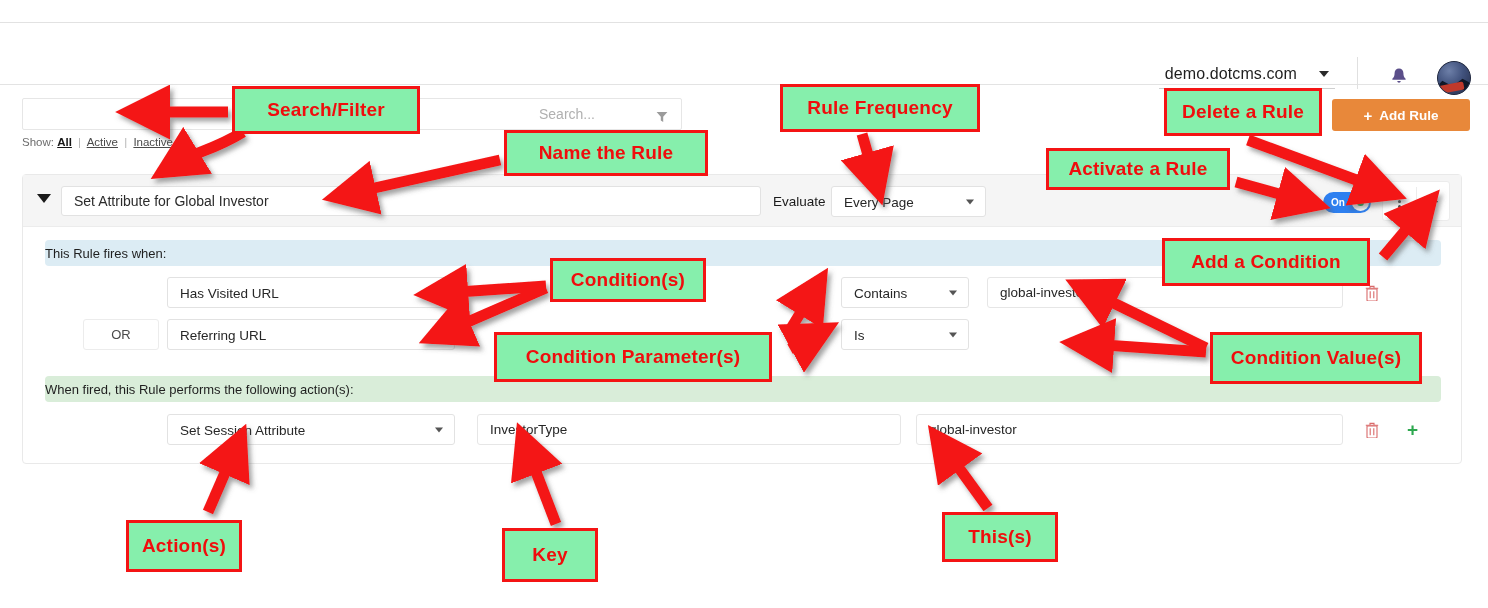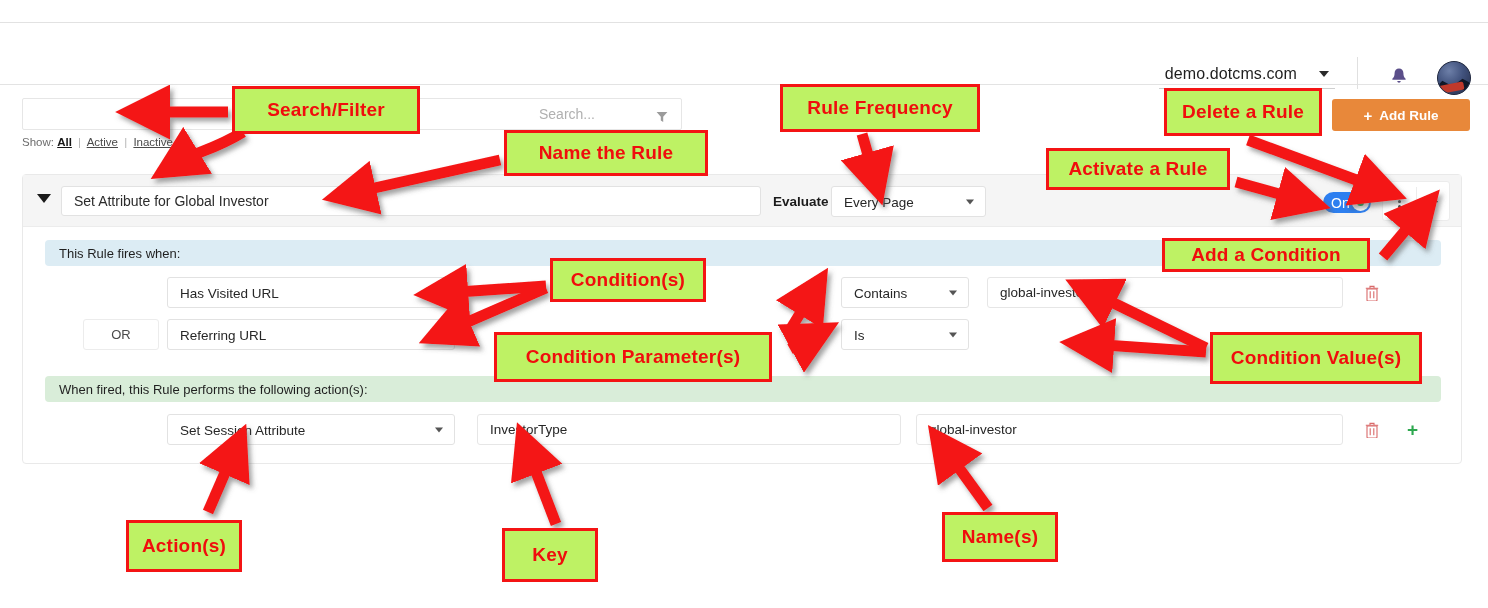--- a/index.html
+++ b/index.html
@@ -50,43 +50,43 @@
   
   .rulecard { position:absolute; left:22px; top:174px; width:1440px; height:290px;
               background:#fff; border:1px solid #e9e9e9; border-radius:4px; }
   .rulehead { position:absolute; left:0; top:0; width:100%; height:52px; background:#f5f5f5;
               border-bottom:1px solid #ececec; }
   .twisty { position:absolute; left:14px; top:19px; width:0;height:0;
             border-left:7px solid transparent;border-right:7px solid transparent;border-top:9px solid #1a1a1a; cursor:pointer; }
   .rulename { position:absolute; left:38px; top:11px; width:700px; height:30px; background:#fff;
               border:1px solid #e2e2e2; border-radius:3px; padding:0 12px; font-size:14px; color:#2b2b2b;
               outline:none; font-family:"Liberation Sans", sans-serif; }
-  .evallbl { position:absolute; left:750px; top:19px; font-size:13.5px; font-weight:bold; color:#1b1b1b;text-align:right; }
+  .evallbl { position:absolute; left:750px; top:19px; font-size:13.5px; font-weight:normal; color:#1b1b1b;text-align:right; }
   .selwrap { position:relative; background:#fff; border:1px solid #e2e2e2; border-radius:3px; }
   .selwrap .val { position:absolute; left:12px; top:50%; transform:translateY(-50%); font-size:13.5px; color:#272727; }
   .selwrap .car { position:absolute; right:11px; top:50%; transform:translateY(-50%);
                   width:0;height:0;border-left:4px solid transparent;border-right:4px solid transparent;border-top:5px solid #555; }
   .evalsel { position:absolute; left:808px; top:11px; width:155px; height:31px; }
 
   .toggle { position:absolute; right:90px; top:17px; width:48px; height:21px; border-radius:11px; background:#2d7ff0;
             display:flex; align-items:center; cursor:pointer; }
-  .toggle .t-on { position:absolute; left:8px; font-size:14px; font-weight:normal; color:#fff; }
+  .toggle .t-on { position:absolute; left:8px; font-size:10px; font-weight:bold; color:#fff; }
   .toggle .knob { position:absolute; right:2px; width:17px; height:17px; border-radius:50%; background:#fff;
                   display:flex; align-items:center; justify-content:center; }
   .toggle .knob i { width:7px; height:7px; border-radius:50%; background:#1faa4b; display:block; }
   .btngroup { position:absolute; right:11px; top:6px; width:68px; height:40px; background:#fff;
               border:1px solid #ececec; border-radius:3px; display:flex; }
   .btngroup .b { flex:1; display:flex; align-items:center; justify-content:center; cursor:pointer; color:#3a3a3a; }
   .btngroup .sepv { width:1px; background:#ececec; margin:5px 0; }
   .kebab i { display:block; width:3px; height:3px; border-radius:50%; background:#444; margin:2px 0; }
   .plusbig { font-size:21px; line-height:1; color:#2f2f2f; font-weight:300; }
 
   
   .banner { position:absolute; height:26px; border-radius:4px; display:flex; align-items:center;
-            padding-left:14px; font-size:13px; color:#1f1f1f; }
+            font-size:13px; color:#1f1f1f; }
   .ban-when { left:22px; top:65px; width:1396px; background:#dcecf4; }
   .ban-act  { left:22px; top:201px; width:1396px; background:#d9edd9; }
 
   .condrow { position:absolute; height:31px; }
   .orbox { position:absolute; left:60px; width:76px; height:31px; border:1px solid #ececec; border-radius:3px;
            background:#fff; display:flex; align-items:center; justify-content:center; font-size:13px; color:#4a4a4a; }
   .c-name { position:absolute; left:144px; width:288px; height:31px; }
   .c-op   { position:absolute; left:818px; width:128px; height:31px; }
   .c-val  { position:absolute; left:964px; width:356px; height:31px; background:#fff;
             border:1px solid #e6e6e6; border-radius:3px; padding:0 12px; font-size:13.5px; color:#262626;
@@ -96,21 +96,21 @@
   .a-name { position:absolute; left:144px; width:288px; height:31px; }
   .a-key  { position:absolute; left:454px; width:424px; height:31px; background:#fff; border:1px solid #e6e6e6;
             border-radius:3px; padding:0 12px; font-size:13.5px; color:#262626; outline:none;
             font-family:"Liberation Sans", sans-serif; }
   .a-val  { position:absolute; left:893px; width:427px; height:31px; background:#fff; border:1px solid #e6e6e6;
             border-radius:3px; padding:0 12px; font-size:13.5px; color:#262626; outline:none;
             font-family:"Liberation Sans", sans-serif; }
   .plusgreen { position:absolute; font-size:19px; line-height:1; color:#2ea84f; font-weight:bold; cursor:pointer; }
 
   
-  .anno { position:absolute; border:3px solid #f41414; background:#bef264;
+  .anno { position:absolute; border:3px solid #f41414; background:#86efac;
           display:flex; align-items:center; justify-content:center;
           color:#f00d0d; font-weight:bold; font-size:19px; letter-spacing:.2px;
           font-family:"Liberation Sans", sans-serif; text-align:right; z-index:40; }
   .arrowlayer { position:absolute; inset:0; z-index:35; pointer-events:none; }
 </style>
 </head>
 <body>
 
 <div id="root">
 
@@ -285,22 +285,22 @@
       <path d="M988,508 L946,450"></path>
     </g>
   </svg>
 
   <div id="annos">
       <div class="anno" style="left: 232px; top: 86px; width: 188px; height: 48px;">Search/Filter</div>
       <div class="anno" style="left: 780px; top: 84px; width: 200px; height: 48px;">Rule Frequency</div>
       <div class="anno" style="left: 1164px; top: 88px; width: 158px; height: 48px;">Delete a Rule</div>
       <div class="anno" style="left: 504px; top: 130px; width: 204px; height: 46px;">Name the Rule</div>
       <div class="anno" style="left: 1046px; top: 148px; width: 184px; height: 42px;">Activate a Rule</div>
-      <div class="anno" style="left: 1162px; top: 238px; width: 208px; height: 34px;">Add a Condition</div>
+      <div class="anno" style="left: 1162px; top: 238px; width: 208px; height: 48px;">Add a Condition</div>
       <div class="anno" style="left: 550px; top: 258px; width: 156px; height: 44px;">Condition(s)</div>
       <div class="anno" style="left: 494px; top: 332px; width: 278px; height: 50px;">Condition Parameter(s)</div>
       <div class="anno" style="left: 1210px; top: 332px; width: 212px; height: 52px;">Condition Value(s)</div>
       <div class="anno" style="left: 126px; top: 520px; width: 116px; height: 52px;">Action(s)</div>
       <div class="anno" style="left: 502px; top: 528px; width: 96px; height: 54px;">Key</div>
-      <div class="anno" style="left: 942px; top: 512px; width: 116px; height: 50px;">Name(s)</div>
+      <div class="anno" style="left: 942px; top: 512px; width: 116px; height: 50px;">This(s)</div>
     </div>
 
 </div>
 
 </body></html>

